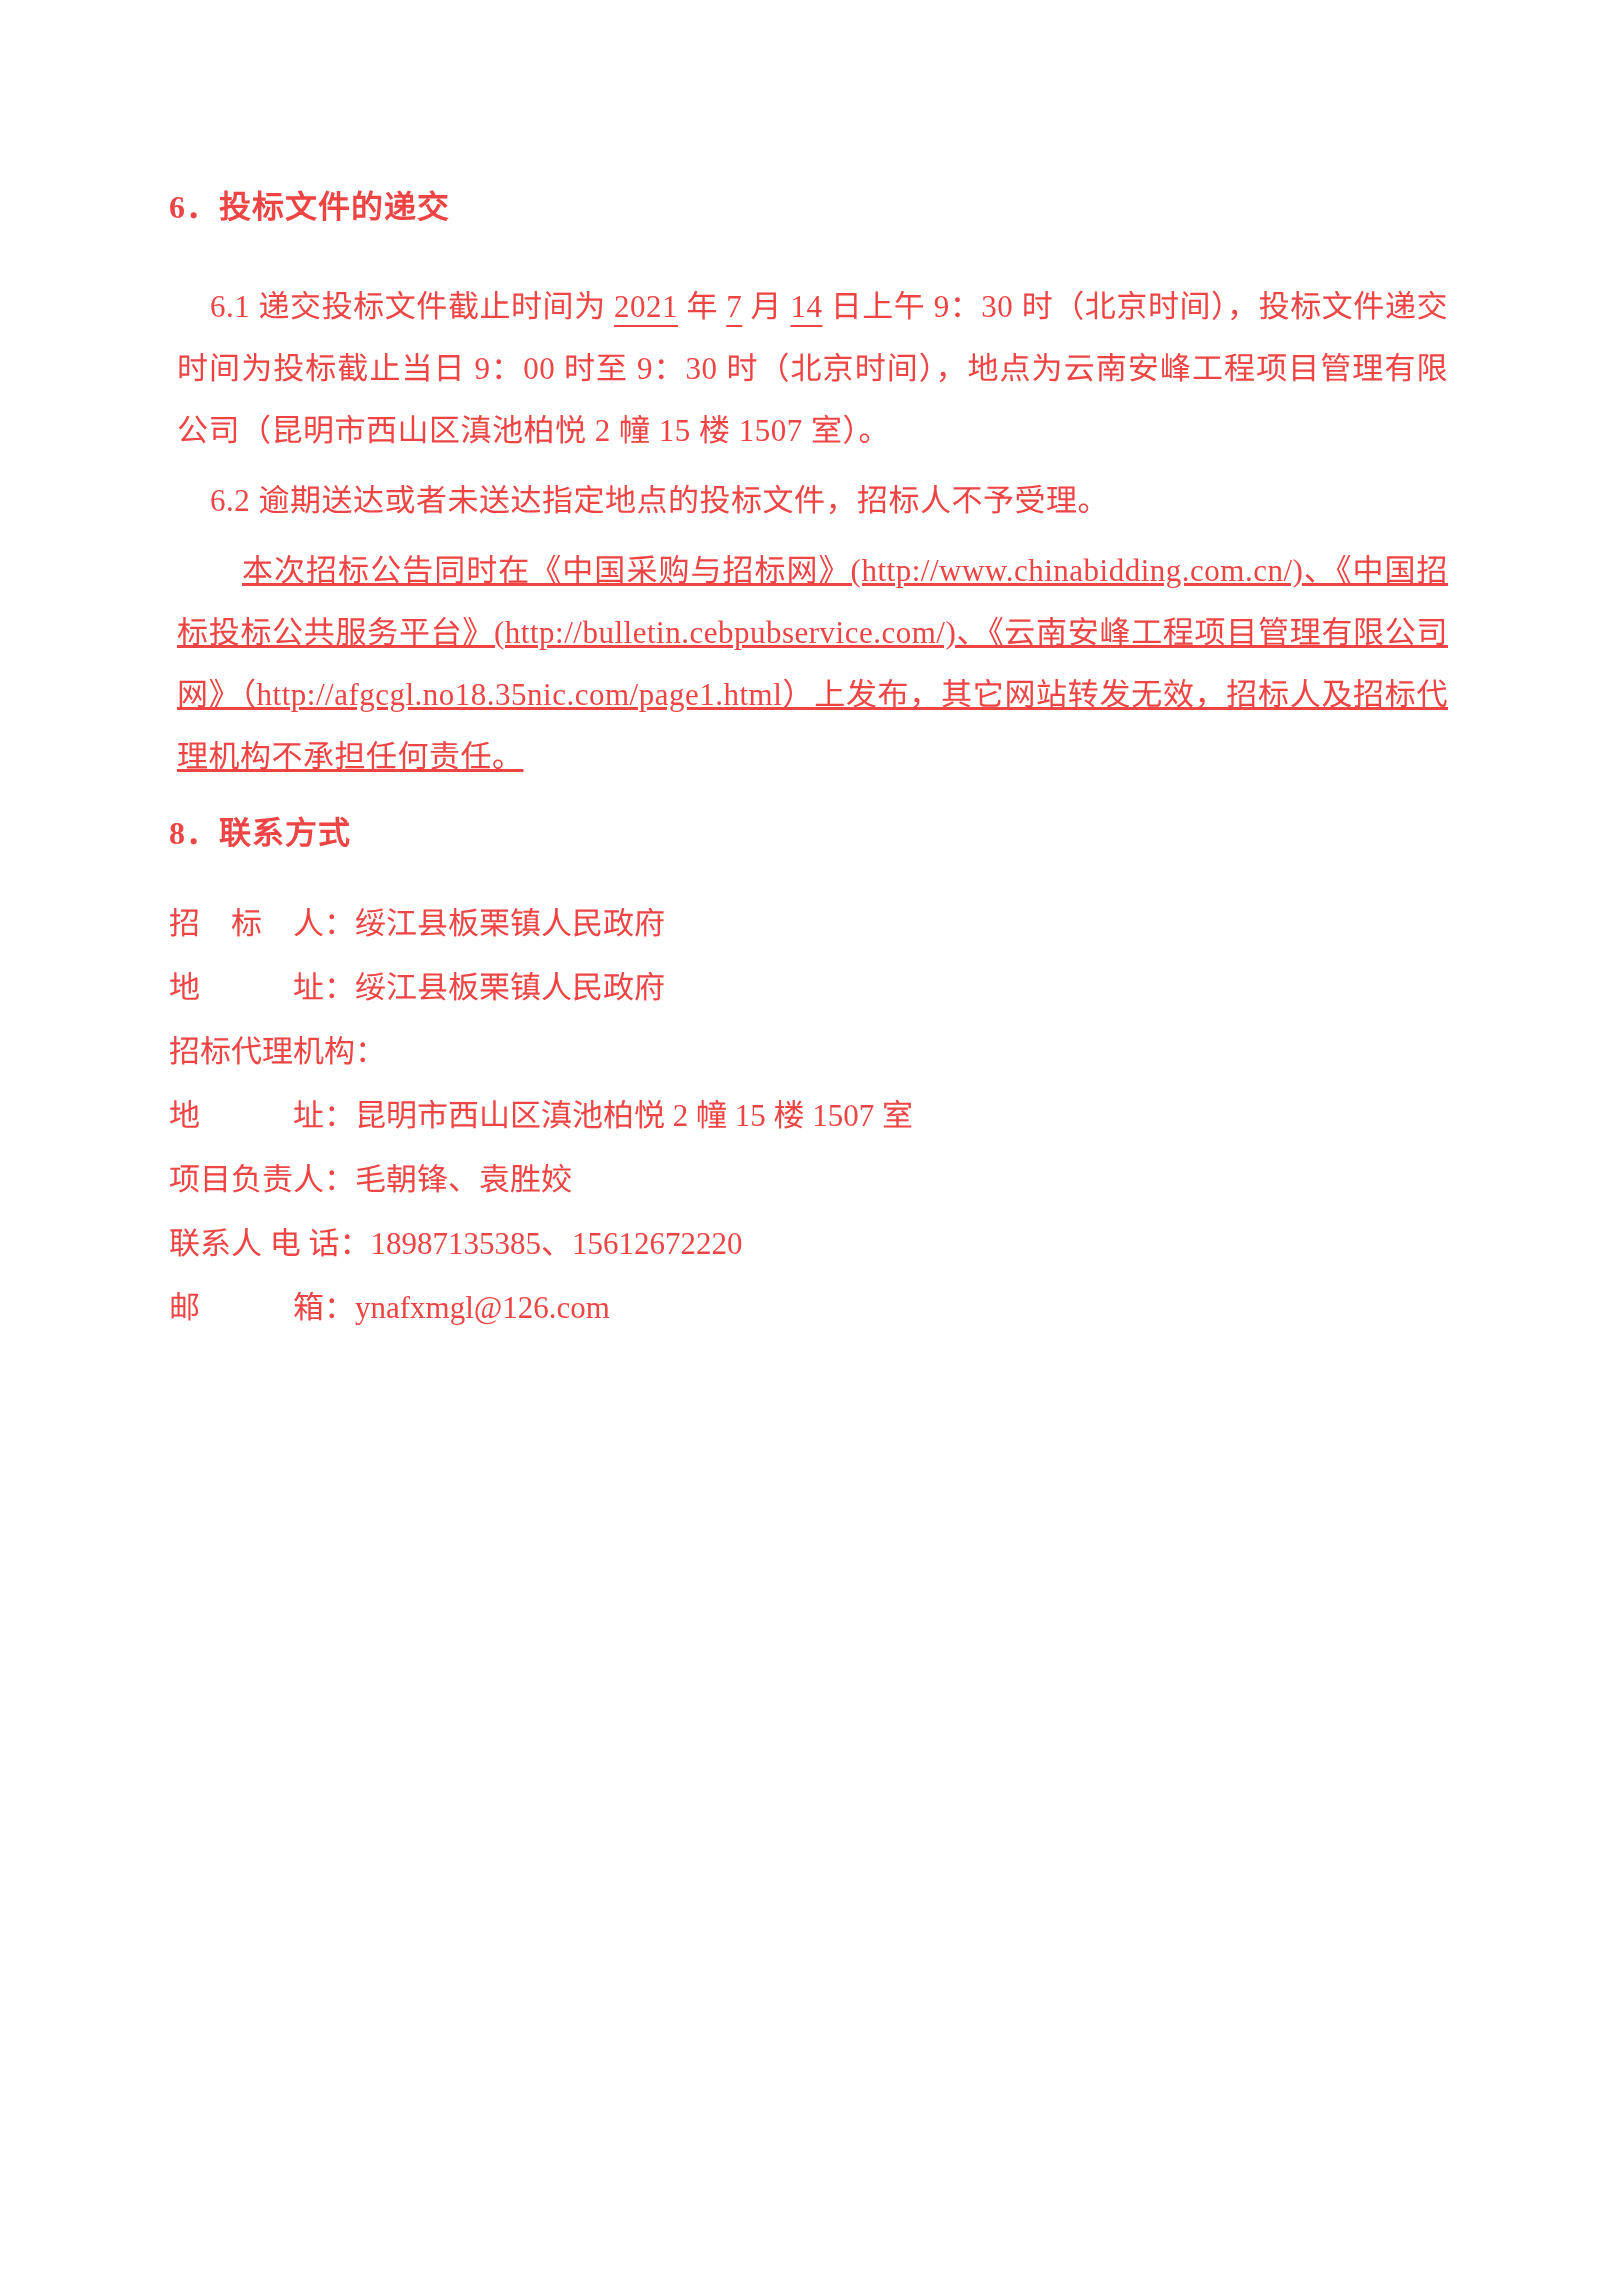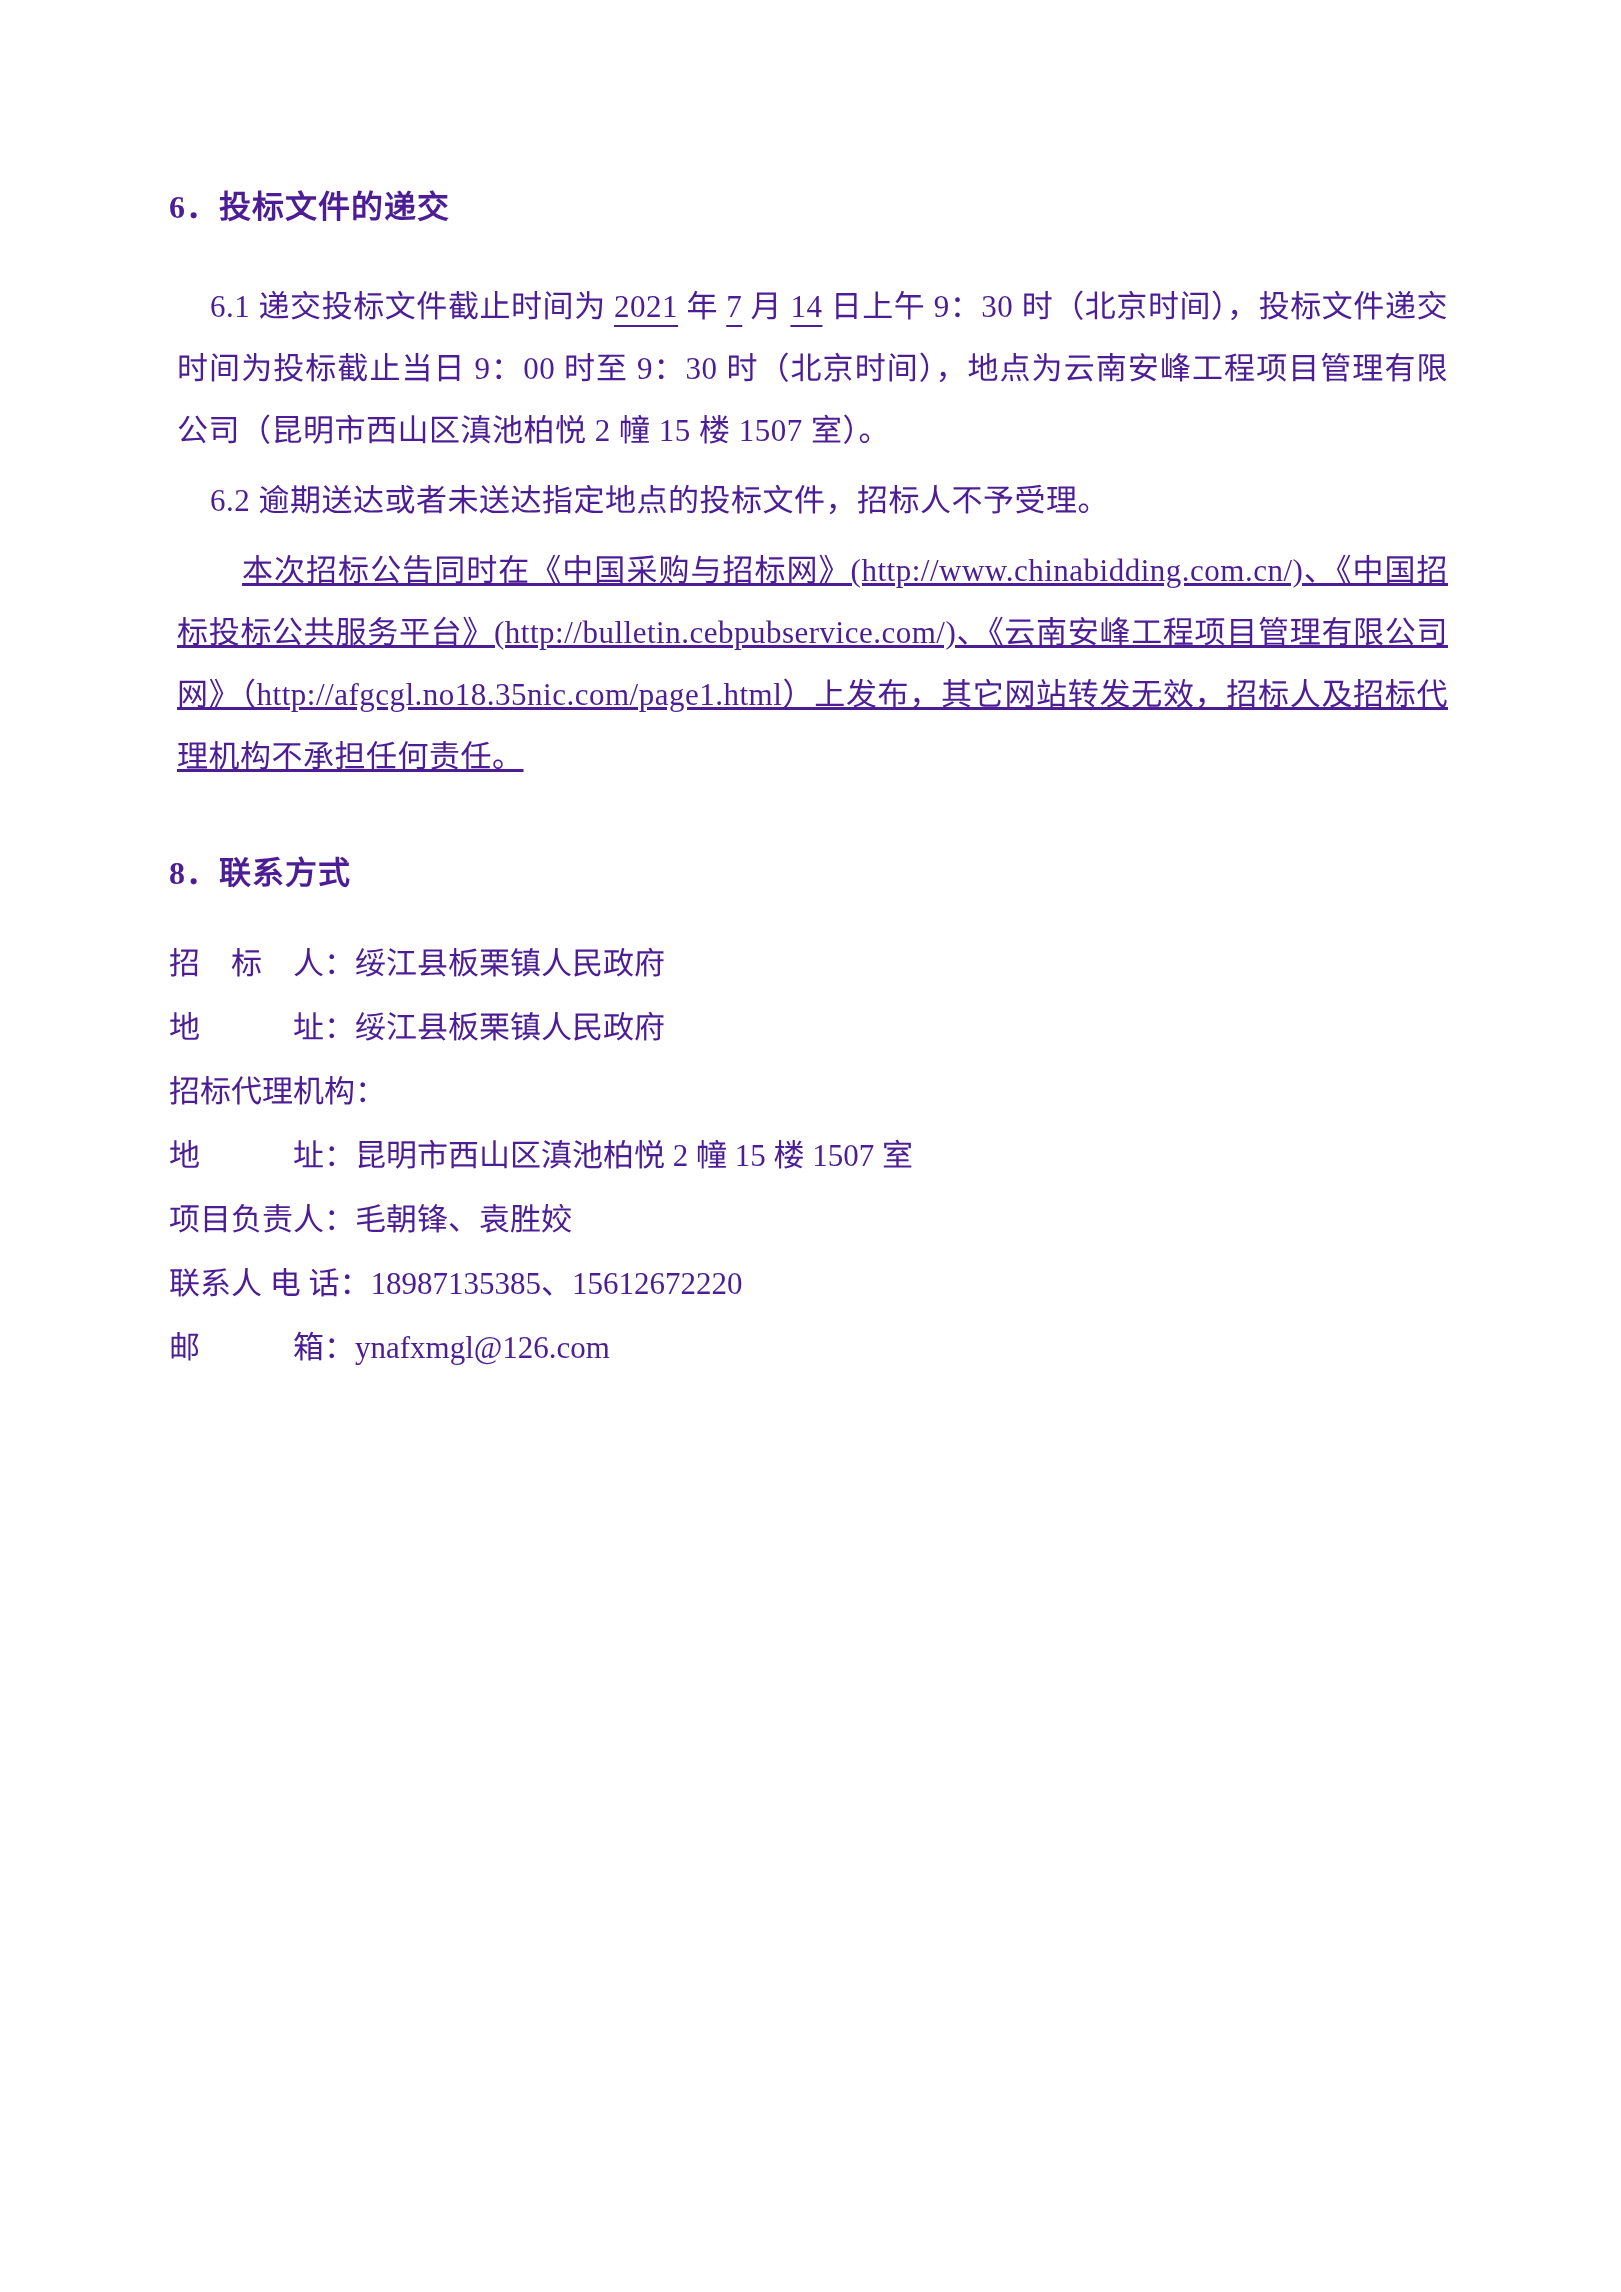--- a/index.html
+++ b/index.html
@@ -6,36 +6,36 @@
     margin: 0;
     padding: 0;
     background: #ffffff;
   }
   .page {
     position: relative;
     width: 1621px;
     height: 2293px;
     box-sizing: border-box;
     background: #ffffff;
-    color: #4c1d95;
+    color: #ef4444;
     padding: 188px 165px 0 169px;
     font-family: "Liberation Serif", "DejaVu Serif", serif;
     font-size: 31px;
     overflow: hidden;
   }
   .heading {
     font-weight: 700;
     font-size: 32px;
     line-height: 39px;
     margin: 0;
     letter-spacing: 1px;
   }
   .h6 { margin-bottom: 49px; }
   .h7 { margin-top: 63px; margin-bottom: 49px; }
-  .h8 { margin-top: 66px; margin-bottom: 39px; }
+  .h8 { margin-top: 26px; margin-bottom: 39px; }
   .para {
     margin: 8px;
     line-height: 62px;
     text-align: justify;
     letter-spacing: 0.5px;
   }
   .indent-small { text-indent: 33px; }
   .indent-2ch  { text-indent: 65px; text-decoration: underline; }
   .u {
     text-decoration: underline;

